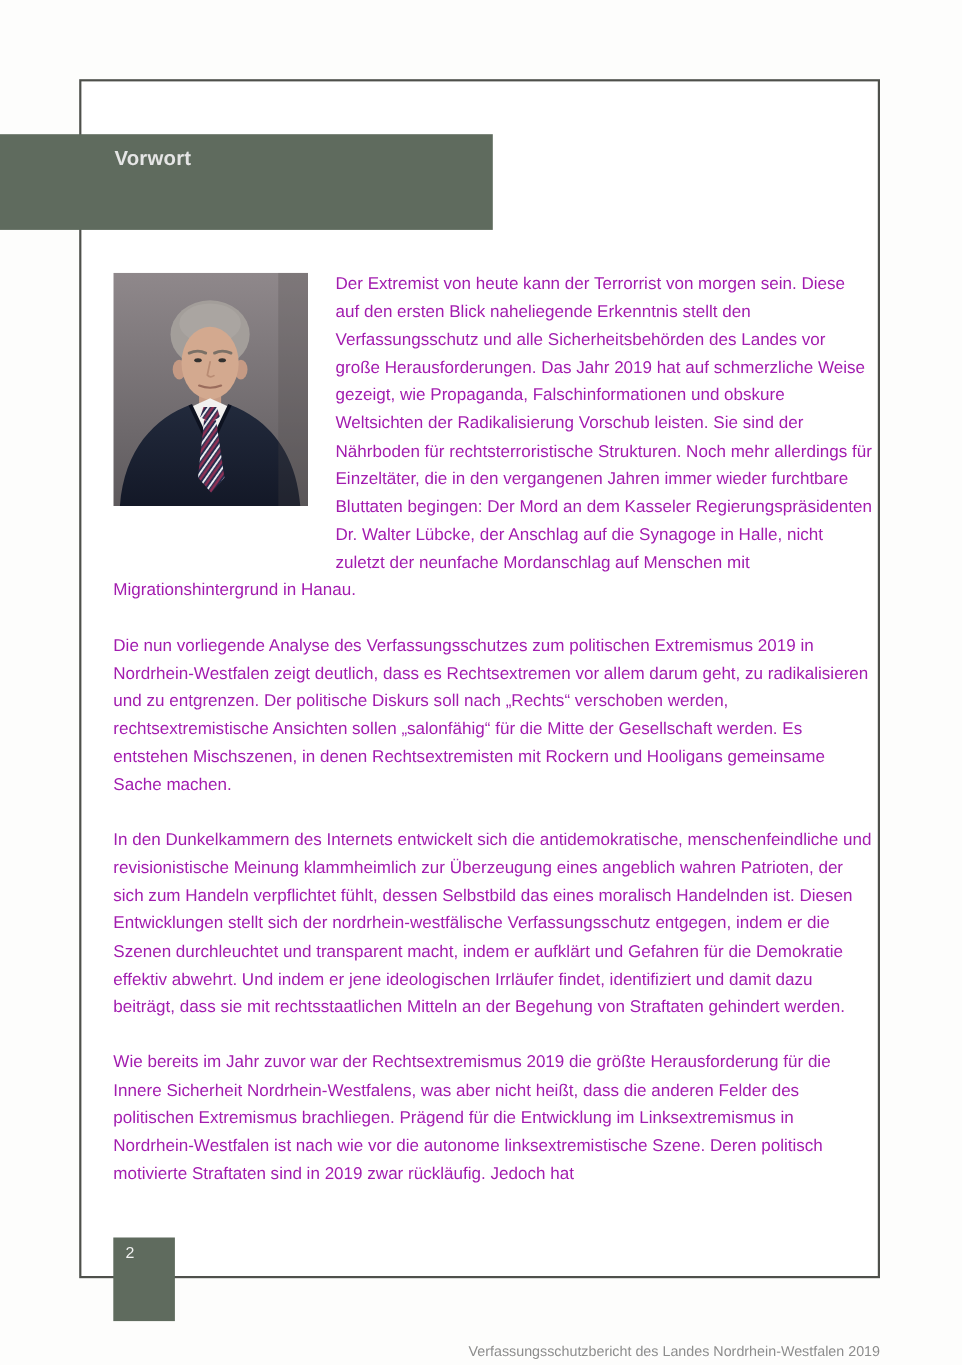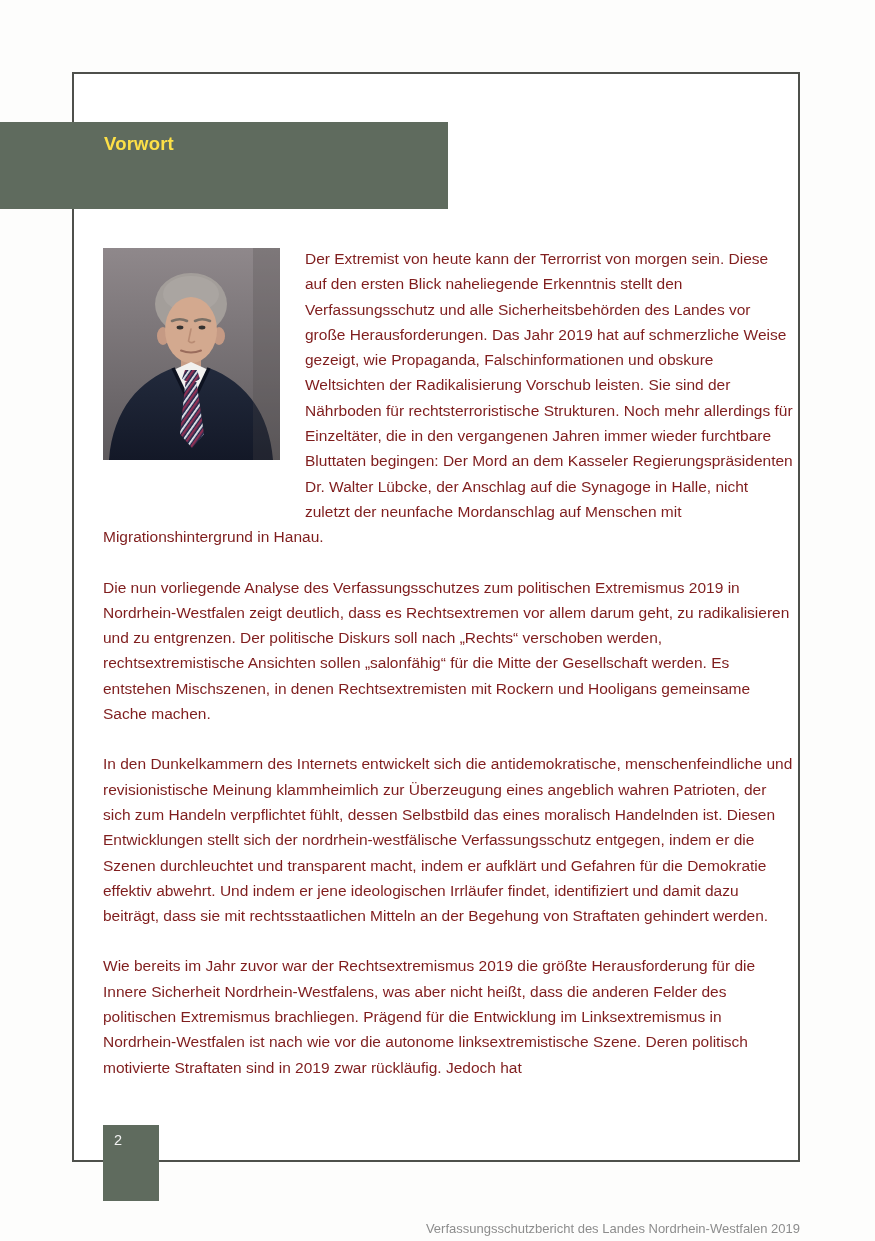--- a/index.html
+++ b/index.html
@@ -24,32 +24,32 @@
     position: absolute;
     left: 0; top: 122px;
     width: 448px; height: 87px;
     background: #5f6b5e;
     z-index: 2;
     box-sizing: border-box;
     padding: 10px 0 0 104px;
   }
   .header-band h1 {
     margin: 0;
-    color: #fde047;
+    color: #e5e5e5;
     font-size: 18.5px;
     font-weight: bold;
     letter-spacing: 0.2px;
     line-height: 24px;
   }
   .content {
     position: absolute;
     left: 103px; top: 246px;
     width: 690px;
     z-index: 2;
-    color: #7f1d1d;
+    color: #a21caf;
     font-size: 15.5px;
     line-height: 25.3px;
     text-align: left;
   }
   .content p { margin: 0 0 25px 0; }
   .photo {
     float: left;
     width: 177px; height: 212px;
     margin: 2px 25px 40px 0;
     padding: 0;

